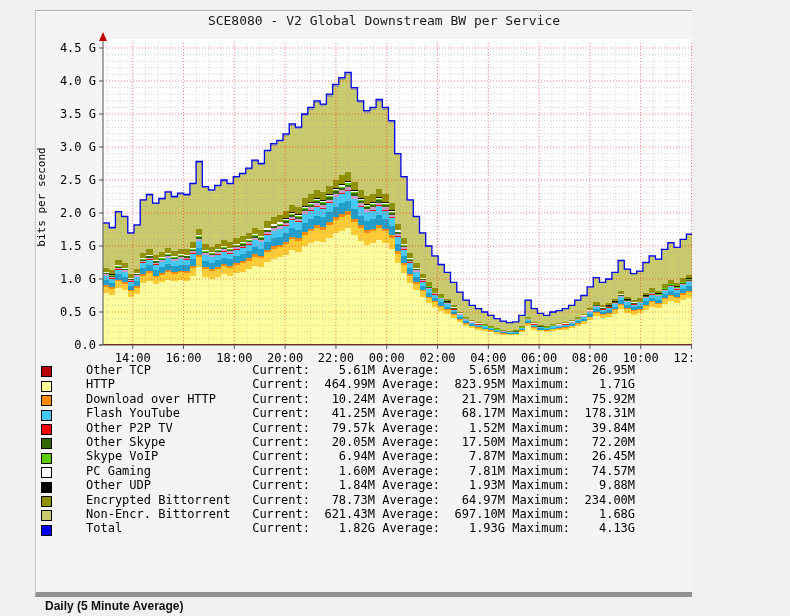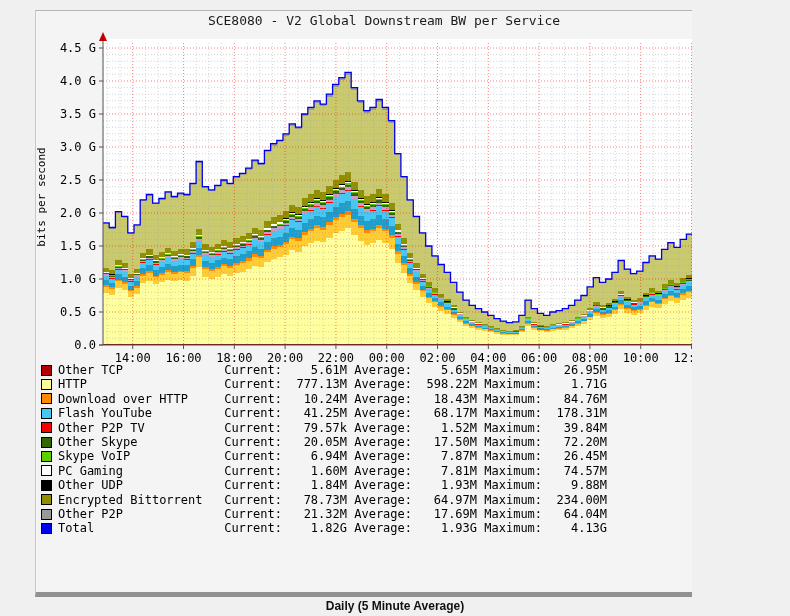--- a/index.html
+++ b/index.html
@@ -6,31 +6,31 @@
   .page{position:relative;width:692px;height:616px;overflow:hidden;
         font-family:"DejaVu Sans Mono","Liberation Mono",monospace;}
   .panel{position:absolute;left:35px;top:10px;width:696px;height:581px;
          background:#f4f4f4;
          border-top:1px solid #b4b4b4;border-left:1px solid #c8c8c8;
          border-right:3px solid #919191;border-bottom:5px solid #919191;}
   .gtitle{position:absolute;left:0;top:2px;width:100%;text-align:center;
           font-size:13px;color:#1a1a1a;white-space:pre;}
   #chart-svg{position:absolute;left:0;top:0;}
   .legend{position:absolute;left:5px;top:352px;font-size:12px;color:#000;}
-  .lg-row{height:14.4px;line-height:14.4px;white-space:pre;display:flex;align-items:center;}
+  .lg-row{height:14.4px;line-height:14.4px;white-space:pre;display:flex;align-items:flex-end;gap:28px;}
   .sw{display:inline-block;width:9px;height:9px;border:1px solid #000;
       margin-right:6px;flex:0 0 auto;}
   .lg-text{white-space:pre;}
   .watermark{position:absolute;left:670px;top:4px;width:14px;height:140px;
              writing-mode:vertical-rl;font-family:"DejaVu Sans",sans-serif;
              font-size:7.5px;letter-spacing:1.5px;color:#9a9a9a;white-space:pre;}
   .icon-col{position:absolute;left:741px;top:12px;width:26px;}
   .icon-btn{display:block;width:22px;height:22px;margin:0 0 6px 0;padding:0;
             border:none;background:transparent;cursor:pointer;}
-  .caption{position:absolute;left:45px;top:599px;width:700px;text-align:center;
+  .caption{position:absolute;left:45px;top:599px;width:700px;
            font-family:"Liberation Sans",sans-serif;font-weight:bold;
            font-size:12px;color:#111;}
 </style>
 </head>
 <body>
 
 <div class="page">
 
   <div class="panel">
     <div class="gtitle">SCE8080 - V2 Global Downstream BW per Service</div>
@@ -191,30 +191,30 @@
         <line x1="553.93417721519" y1="334" x2="553.93417721519" y2="338" stroke="#555"></line>
         <text x="553.93417721519" y="351" text-anchor="middle" font-size="12" fill="#000" font-family="DejaVu Sans Mono,monospace">08:00</text>
         <line x1="604.735864978903" y1="334" x2="604.735864978903" y2="338" stroke="#555"></line>
         <text x="604.735864978903" y="351" text-anchor="middle" font-size="12" fill="#000" font-family="DejaVu Sans Mono,monospace">10:00</text>
         <line x1="655.5375527426161" y1="334" x2="655.5375527426161" y2="338" stroke="#555"></line>
         <text x="655.5375527426161" y="351" text-anchor="middle" font-size="12" fill="#000" font-family="DejaVu Sans Mono,monospace">12:00</text>
         <text x="9" y="186" text-anchor="middle" font-size="11" fill="#000" font-family="DejaVu Sans Mono,monospace" transform="rotate(-90 9 186)">bits per second</text>
       </svg>
     <div class="legend" id="legend">
         <div class="lg-row"><span class="sw" style="background: rgb(180, 0, 0);"></span><span class="lg-text">Other TCP              Current:    5.61M Average:    5.65M Maximum:   26.95M</span></div>
-        <div class="lg-row"><span class="sw" style="background: rgb(255, 255, 153);"></span><span class="lg-text">HTTP                   Current:  777.13M Average:  598.22M Maximum:    1.71G</span></div>
-        <div class="lg-row"><span class="sw" style="background: rgb(255, 138, 0);"></span><span class="lg-text">Download over HTTP     Current:   10.24M Average:   18.43M Maximum:   84.76M</span></div>
+        <div class="lg-row"><span class="sw" style="background: rgb(255, 255, 153);"></span><span class="lg-text">HTTP                   Current:  464.99M Average:  823.95M Maximum:    1.71G</span></div>
+        <div class="lg-row"><span class="sw" style="background: rgb(255, 138, 0);"></span><span class="lg-text">Download over HTTP     Current:   10.24M Average:   21.79M Maximum:   75.92M</span></div>
         <div class="lg-row"><span class="sw" style="background: rgb(70, 200, 245);"></span><span class="lg-text">Flash YouTube          Current:   41.25M Average:   68.17M Maximum:  178.31M</span></div>
         <div class="lg-row"><span class="sw" style="background: rgb(255, 0, 0);"></span><span class="lg-text">Other P2P TV           Current:   79.57k Average:    1.52M Maximum:   39.84M</span></div>
         <div class="lg-row"><span class="sw" style="background: rgb(51, 102, 0);"></span><span class="lg-text">Other Skype            Current:   20.05M Average:   17.50M Maximum:   72.20M</span></div>
         <div class="lg-row"><span class="sw" style="background: rgb(95, 204, 0);"></span><span class="lg-text">Skype VoIP             Current:    6.94M Average:    7.87M Maximum:   26.45M</span></div>
         <div class="lg-row"><span class="sw" style="background: rgb(255, 255, 255);"></span><span class="lg-text">PC Gaming              Current:    1.60M Average:    7.81M Maximum:   74.57M</span></div>
         <div class="lg-row"><span class="sw" style="background: rgb(0, 0, 0);"></span><span class="lg-text">Other UDP              Current:    1.84M Average:    1.93M Maximum:    9.88M</span></div>
         <div class="lg-row"><span class="sw" style="background: rgb(143, 143, 0);"></span><span class="lg-text">Encrypted Bittorrent   Current:   78.73M Average:   64.97M Maximum:  234.00M</span></div>
-        <div class="lg-row"><span class="sw" style="background: rgb(153, 153, 153);"></span><span class="lg-text">Other P2P              Current:   21.32M Average:   17.69M Maximum:   64.04M</span></div>
+        <div class="lg-row"><span class="sw" style="background: rgb(201, 201, 110);"></span><span class="lg-text">Non-Encr. Bittorrent   Current:  621.43M Average:  697.10M Maximum:    1.68G</span></div>
         <div class="lg-row"><span class="sw" style="background: rgb(0, 0, 238);"></span><span class="lg-text">Total                  Current:    1.82G Average:    1.93G Maximum:    4.13G</span></div>
       </div>
     <div class="watermark">RRDTOOL / TOBI OETIKER</div>
   </div>
 
   <div class="icon-col">
     <button class="icon-btn">
       <svg width="22" height="22" viewBox="0 0 22 22">
         <line x1="13.5" y1="13.5" x2="19" y2="19" stroke="#d98a2b" stroke-width="3.4" stroke-linecap="round"></line>
         <circle cx="9" cy="9" r="6" fill="#dceefb" stroke="#3b7bbf" stroke-width="2"></circle>

